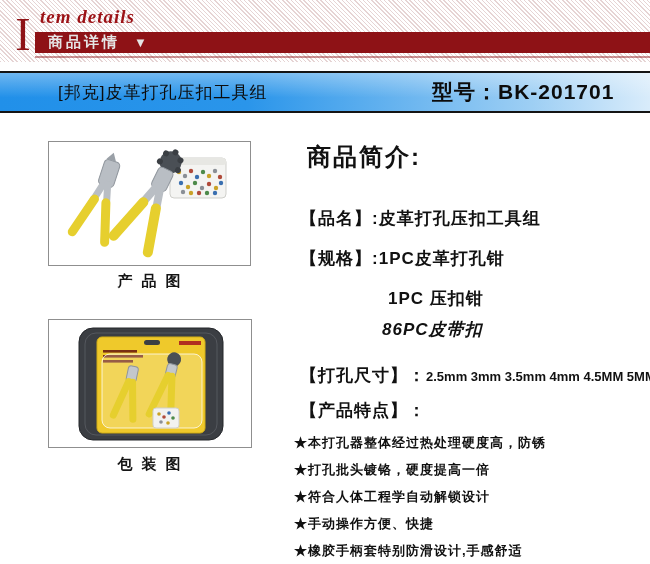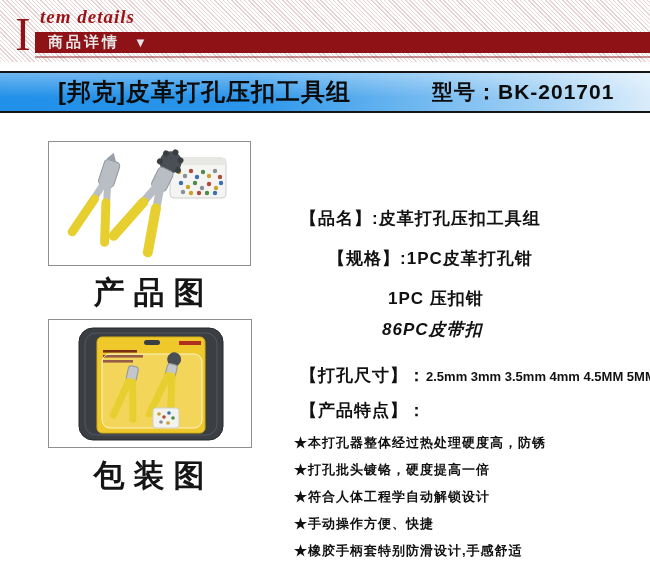--- a/index.html
+++ b/index.html
@@ -33,39 +33,39 @@
   }
   
   .banner{
     position:absolute;left:0;top:71px;width:650px;height:38px;
     border-top:2px solid #141414;border-bottom:2px solid #141414;
     background:
       linear-gradient(to bottom,rgba(255,255,255,.35),rgba(255,255,255,0) 65%),
       linear-gradient(to right,#2190e9 0%,#2a95ea 38%,#9ecff4 82%,#d9ecfb 100%);
     display:flex;align-items:center;
   }
-  .banner-title{position:absolute;left:58px;font-size:24px;font-weight:bold;letter-spacing:1px;color:#0c0c0c;}
+  .banner-title{position:absolute;left:58px;font-size:17px;font-weight:normal;letter-spacing:1px;color:#0c0c0c;}
   .banner-model{position:absolute;left:432px;font-size:21px;font-weight:bold;letter-spacing:1px;color:#0c0c0c;}
   
   .imgbox{position:absolute;background:#fff;border:1px solid #8f8f8f;}
   .imgbox1{left:48px;top:141px;width:201px;height:123px;}
   .imgbox2{left:48px;top:319px;width:202px;height:127px;}
   .imgcap{
     position:absolute;left:48px;width:202px;text-align:center;
-    font-family:"Liberation Serif",serif;font-weight:bold;font-size:31px;
+    font-family:"Liberation Serif",serif;font-weight:bold;font-size:15px;
     letter-spacing:9px;text-indent:9px;color:#151515;
   }
   .cap1{top:272px;}
   .cap2{top:455px;}
   
   .d-heading{position:absolute;left:307px;top:141px;font-size:24px;font-weight:bold;letter-spacing:2px;}
   .d-line{position:absolute;font-size:17px;font-weight:bold;letter-spacing:1px;white-space:nowrap;}
   .d-line .small{font-size:13px;letter-spacing:0;}
   .L1{left:300px;top:207px;}
-  .L2{left:300px;top:247px;margin-left:28px;}
+  .L2{left:300px;top:247px;}
   .L3{left:388px;top:287px;}
   .L4{left:382px;top:318px;font-style:italic;}
   .L5{left:300px;top:364px;}
   .L6{left:300px;top:399px;}
   .feat{position:absolute;left:294px;font-size:13px;font-weight:bold;letter-spacing:1px;white-space:nowrap;}
   .F0{top:434px;} .F1{top:461px;} .F2{top:488px;} .F3{top:515px;} .F4{top:542px;}
 </style>
 </head>
 <body>
 
@@ -178,20 +178,21 @@
           <circle cx="115" cy="97" r="1.8" fill="#b04a3a"></circle>
         <circle cx="120" cy="93" r="1.8" fill="#3a6fb0"></circle>
           <circle cx="124" cy="98" r="1.8" fill="#4d8a4a"></circle>
         <circle cx="112" cy="102" r="1.8" fill="#8a8f96"></circle>
           <circle cx="119" cy="103" r="1.8" fill="#c9a227"></circle>
       </g>
     </svg>
   </div>
   <div class="imgcap cap2">包装图</div>
 
+  <div class="d-heading">商品简介:</div>
 
   <div class="d-line L1">
     <span>【品名】:</span><span>皮革打孔压扣工具组</span>
   </div>
 
   <div class="d-line L2">
     <span>【规格】:</span><span>1PC皮革打孔钳</span>
   </div>
 
   <div class="d-line L3">1PC  压扣钳</div>

